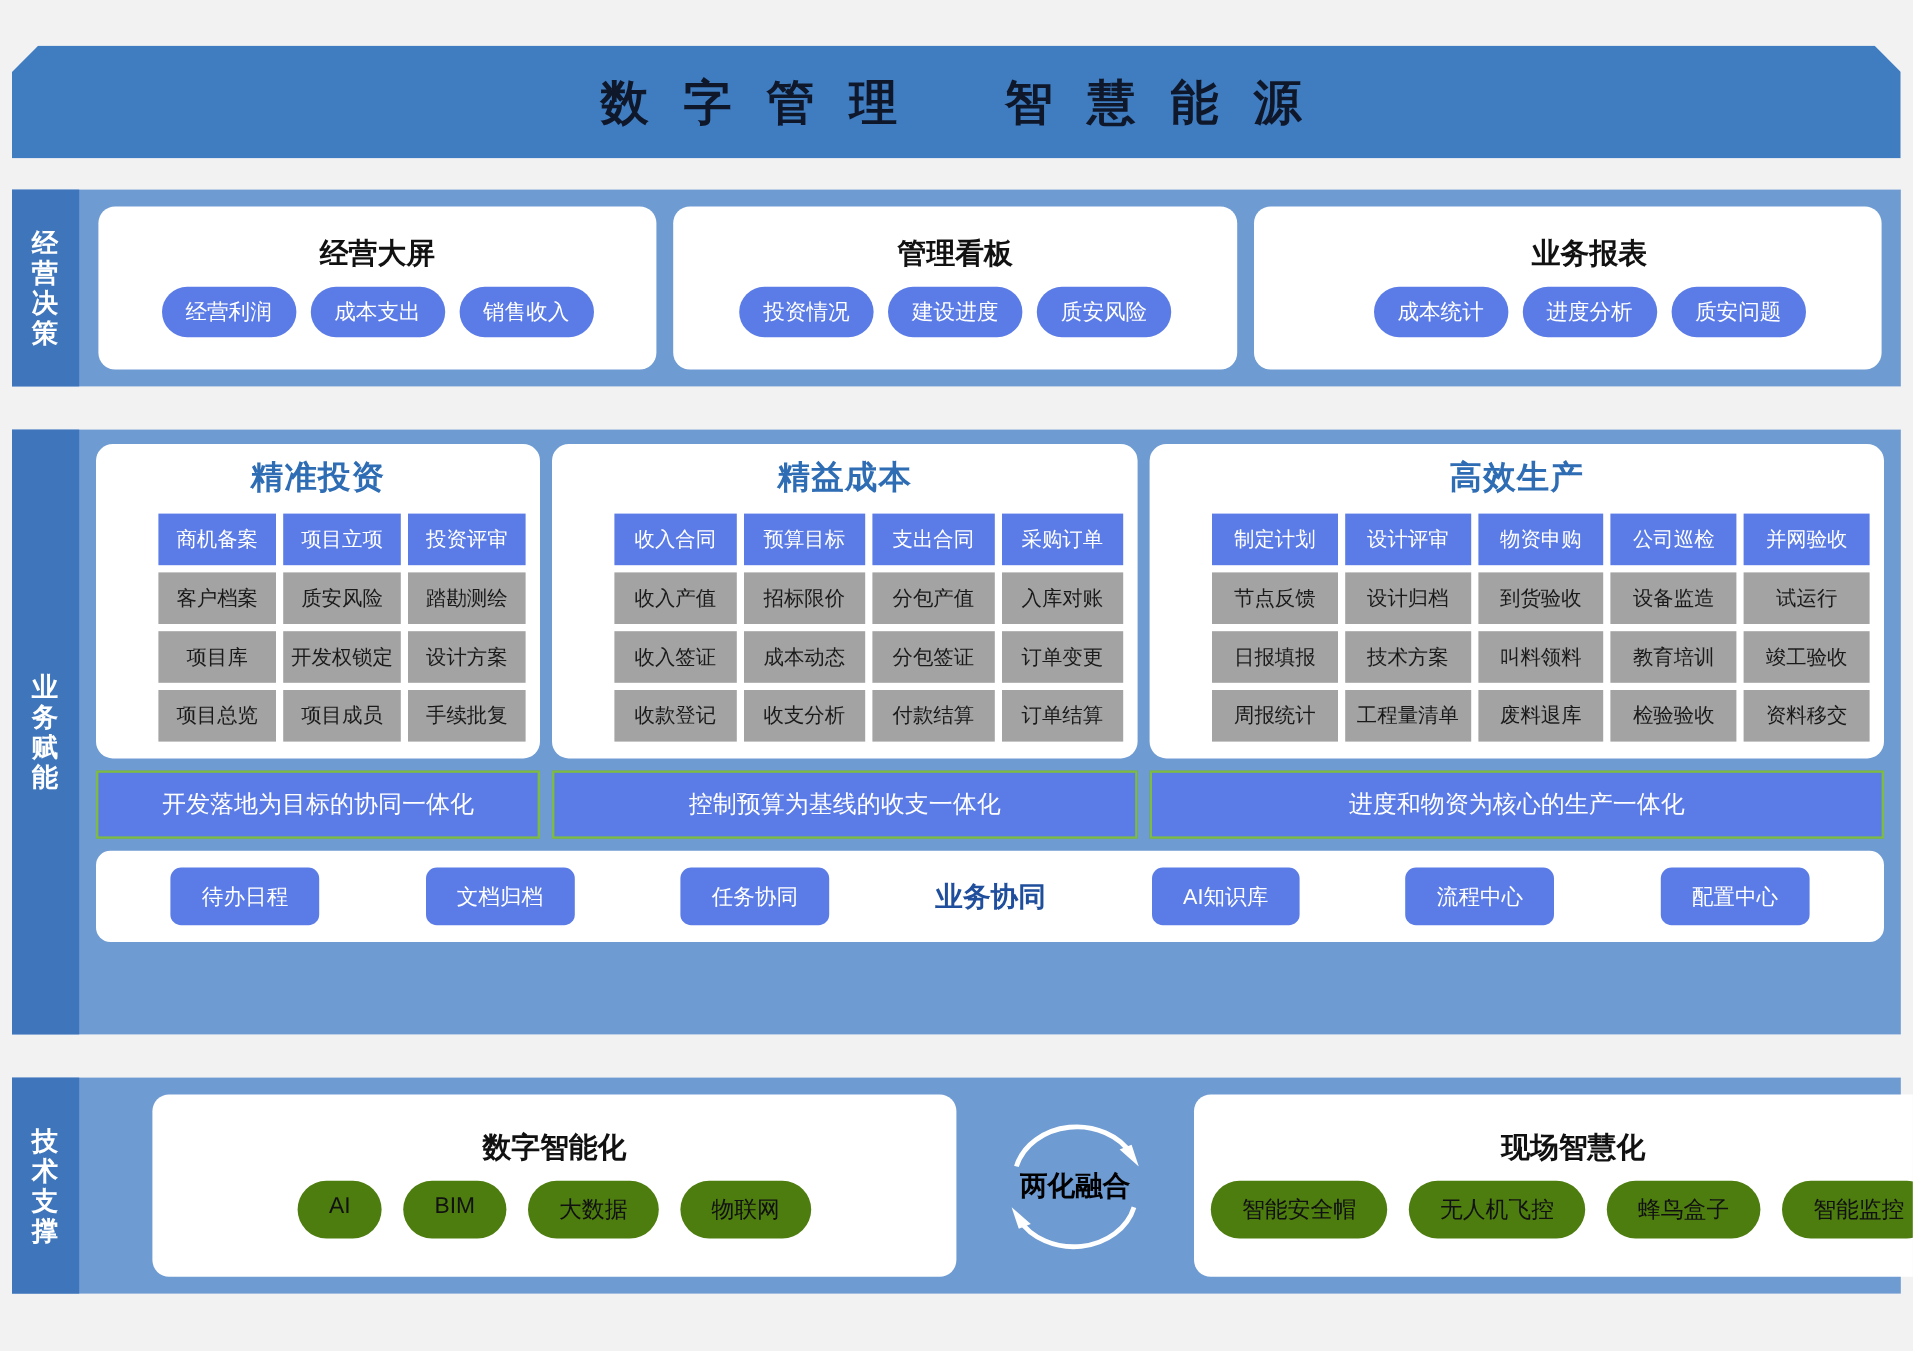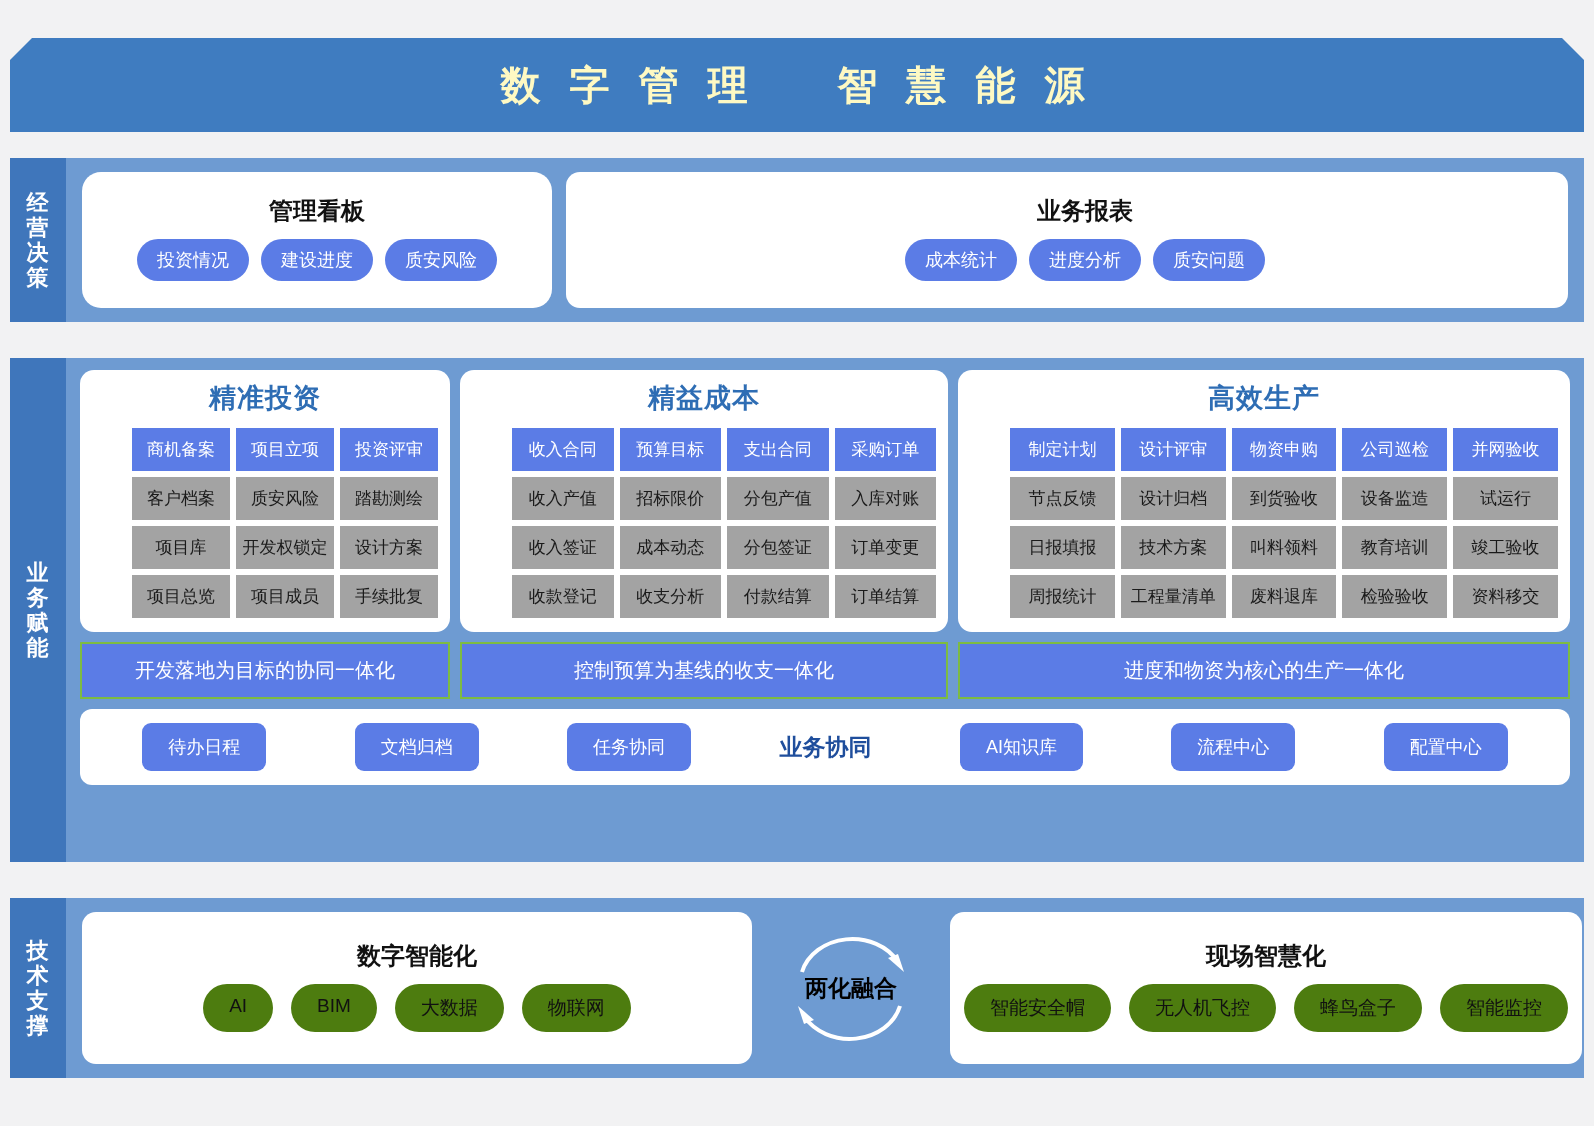--- a/index.html
+++ b/index.html
@@ -13,21 +13,21 @@
 
   
   .banner {
     position: absolute; left: 10px; top: 38px;
     width: 1574px; height: 94px;
     background: #3f7cc0;
     clip-path: polygon(22px 0, calc(100% - 22px) 0, 100% 22px, 100% 100%, 0 100%, 0 22px);
     display: flex; align-items: center; justify-content: center;
   }
   .banner-title {
-    color: #fef9c3; font-size: 40px; font-weight: bold;
+    color: #0f172a; font-size: 40px; font-weight: bold;
     letter-spacing: 9px; white-space: pre;
   }
 
   
   .band { position: absolute; display: flex; background: #6e9bd2; }
   .side-tab {
     width: 56px; flex: 0 0 56px; background: #3f76bb;
     color: #fff; font-size: 22px; font-weight: bold;
     display: flex; align-items: center; justify-content: center;
     text-align: center; line-height: 1.14; letter-spacing: 1px;
@@ -36,21 +36,21 @@
   .band-body { flex: 1; display: flex; padding: 14px 16px; gap: 14px; }
 
   
   .band-decision { left: 10px; top: 158px; width: 1574px; height: 164px; }
   .dec-card {
     background: #ffffff; border-radius: 14px;
     display: flex; flex-direction: column; align-items: center;
     justify-content: center; padding: 10px 12px 14px;
   }
   .dec-card.c1 { flex: 0 0 465px; }
-  .dec-card.c2 { flex: 0 0 470px; border-radius: 19px; }
+  .dec-card.c2 { flex: 0 0 470px; }
   .dec-card.c3 { flex: 1; padding-left: 48px; }
   .dec-title { font-size: 24px; font-weight: bold; color: #111111; margin-bottom: 12px; }
   .dec-pills { display: flex; gap: 12px; }
   .pill-blue {
     background: #5b7ce6; color: #ffffff; font-size: 18px;
     border-radius: 999px; padding: 9px 20px; white-space: nowrap;
   }
 
   
   .band-empower { left: 10px; top: 358px; width: 1574px; height: 504px; }
@@ -99,21 +99,21 @@
   .collab-label { font-size: 23px; font-weight: bold; color: #1f4e9c; white-space: nowrap; }
 
   
   .band-support { left: 10px; top: 898px; width: 1574px; height: 180px; }
   .sup-body { flex: 1; display: flex; align-items: center; padding: 14px 16px; gap: 10px; }
   .sup-card {
     background: #ffffff; border-radius: 14px; padding: 12px 14px 16px;
     display: flex; flex-direction: column; align-items: center; justify-content: center;
     align-self: stretch;
   }
-  .sup-card.left { flex: 0 0 670px; }
+  .sup-card.left { flex: 0 0 670px; margin-left: 45px; }
   .sup-card.right { flex: 1; }
   .sup-title { font-size: 24px; font-weight: bold; color: #111111; margin-bottom: 12px; }
   .sup-pills { display: flex; gap: 18px; }
   .pill-lav {
     background: #4d7c0f; color: #111111; font-size: 19px;
     border-radius: 999px; padding: 11px 26px; white-space: nowrap;
   }
   .fusion {
     flex: 0 0 178px; align-self: stretch;
     display: flex; align-items: center; justify-content: center;
@@ -133,20 +133,28 @@
   <div class="banner">
     <div class="banner-title">数 字 管 理    智 慧 能 源</div>
   </div>
 
   <div class="band band-decision">
     <div class="side-tab">
       <span>经<br>营<br>决<br>策</span>
     </div>
     <div class="band-body">
 
+      <div class="dec-card c1">
+        <div class="dec-title">经营大屏</div>
+        <div class="dec-pills">
+          <div class="pill-blue">经营利润</div>
+          <div class="pill-blue">成本支出</div>
+          <div class="pill-blue">销售收入</div>
+        </div>
+      </div>
 
       <div class="dec-card c2">
         <div class="dec-title">管理看板</div>
         <div class="dec-pills">
           <div class="pill-blue">投资情况</div>
           <div class="pill-blue">建设进度</div>
           <div class="pill-blue">质安风险</div>
         </div>
       </div>
 

